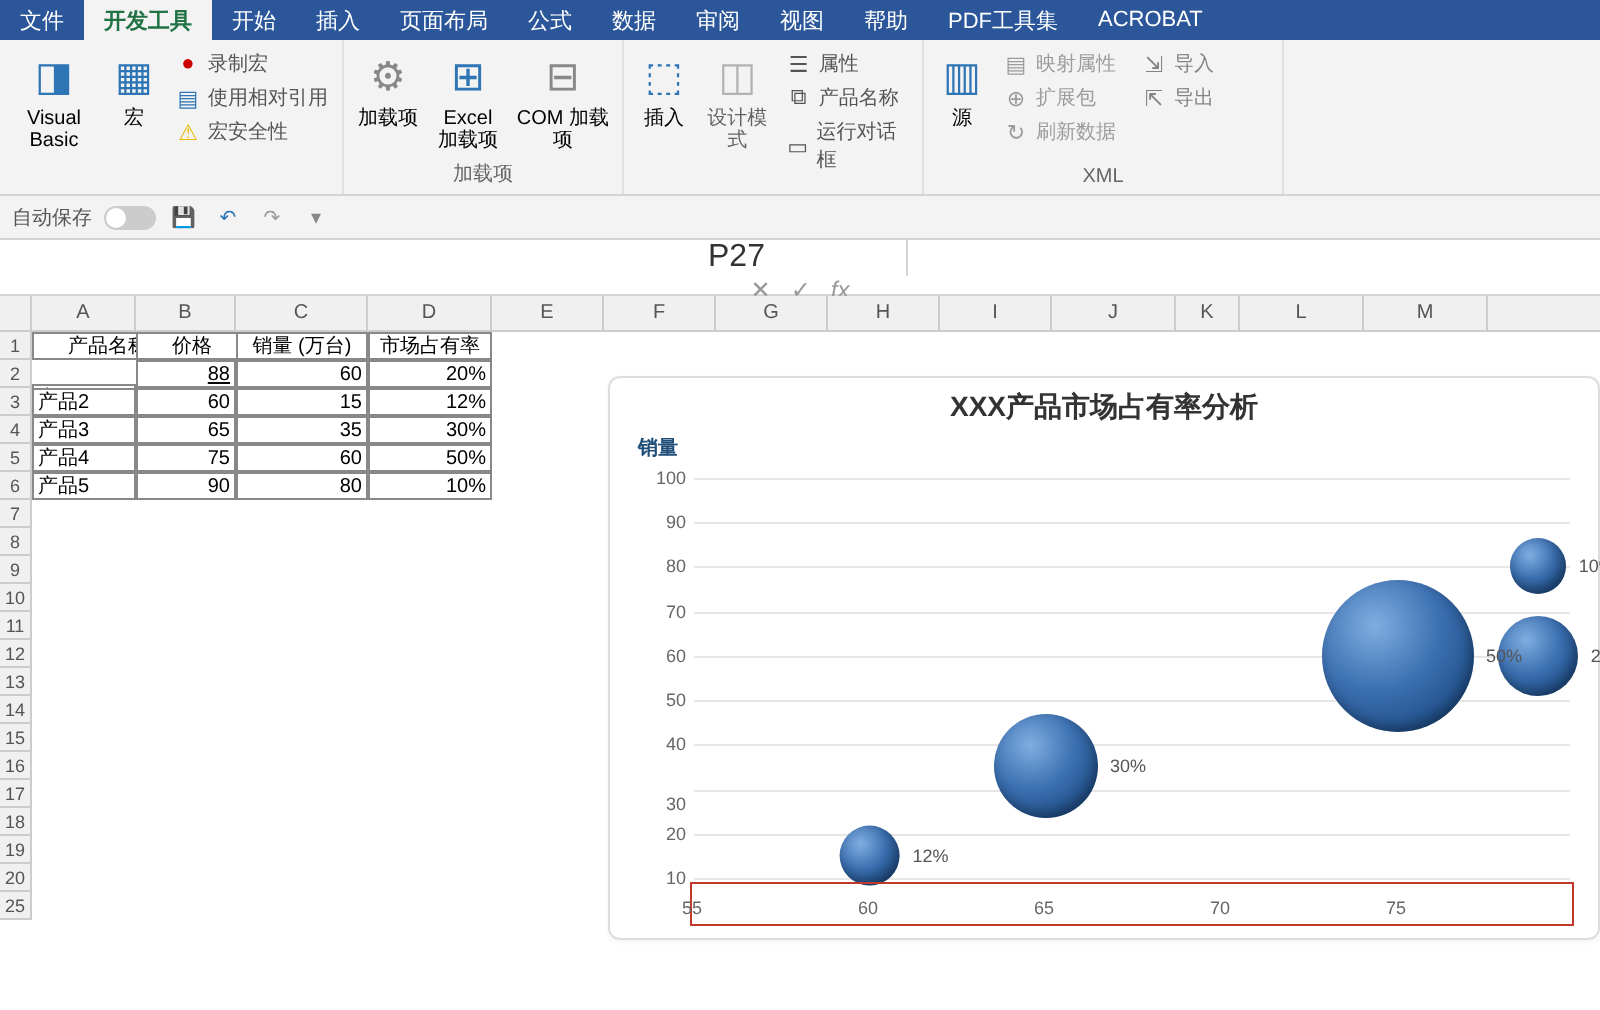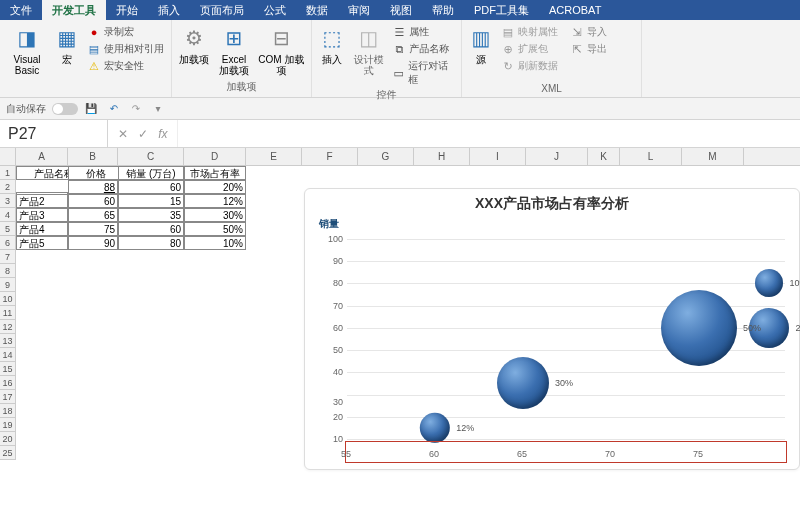--- a/index.html
+++ b/index.html
@@ -18,21 +18,21 @@
 .bigbtn .ico { width:28px; height:28px; display:flex; align-items:center; justify-content:center; font-size:20px; }
 .bigbtn .lbl { font-size:10px; text-align:center; line-height:11px; margin-top:2px; }
 .smrow { display:flex; align-items:center; gap:3px; padding:1px 3px; font-size:10px; color:#555; cursor:pointer; }
 .smrow .si { width:14px; height:14px; display:inline-flex; align-items:center; justify-content:center; font-size:11px; }
 
 .qat { background:#f3f3f3; height:22px; display:flex; align-items:center; padding:0 6px; gap:6px; font-size:10px; color:#555; border-bottom:1px solid #d4d4d4; }
 .qat .qi { width:16px; height:16px; display:flex; align-items:center; justify-content:center; cursor:pointer; }
 .toggle { width:26px; height:12px; border-radius:6px; background:#ccc; position:relative; }
 .toggle::after { content:""; position:absolute; width:10px; height:10px; background:#fff; border-radius:50%; top:1px; left:1px; }
 
-.namebox-row { height:28px; display:flex; align-items:center; border-bottom:1px solid #d4d4d4; background:#fff; }
+.namebox-row { height:28px; display:flex; align-items:center; border-bottom:1px solid #d4d4d4; background:#fff;flex-direction:column; }
 .namebox { width:108px; height:100%; border-right:1px solid #d4d4d4; padding:0 8px; display:flex; align-items:center; font-size:16px; color:#333; }
 .fxbtns { display:flex; align-items:center; gap:10px; padding:0 10px; color:#999; font-size:12px; }
 .fxbar { flex:1; height:100%; border-left:1px solid #eee; }
 
 .sheet { position:relative; display:flex; height:calc(505px - 20px - 78px - 22px - 28px); }
 .corner { width:16px; height:18px; background:#f0f0f0; border-right:1px solid #ccc; border-bottom:1px solid #ccc; position:absolute; top:0; left:0; }
 .colhdrs { position:absolute; top:0; left:16px; right:0; height:18px; display:flex; background:#f0f0f0; border-bottom:1px solid #ccc; }
 .ch { border-right:1px solid #ccc; text-align:center; font-size:10px; color:#555; line-height:18px; }
 .rowhdrs { position:absolute; top:18px; left:0; width:16px; background:#f0f0f0; border-right:1px solid #ccc; }
 .rh { height:14px; border-bottom:1px solid #ccc; text-align:center; font-size:9px; color:#555; line-height:14px; }
@@ -137,21 +137,20 @@
         <div class="smrow">
             <span class="si">⧉</span>
             <span>产品名称</span>
           </div>
         <div class="smrow">
             <span class="si">▭</span>
             <span>运行对话框</span>
           </div>
       </div>
     </div>
-    <div class="rgroup-label">控件</div>
   </div>
 
   <div class="rgroup" style="width:180px">
     <div class="rgroup-body">
       <div class="bigbtn" style="width:30px">
           <span class="ico" style="color:#2e75b6">▥</span>
           <span class="lbl">源</span>
         </div>
       <div style="display:flex;flex-direction:column;gap:1px;padding-top:2px;opacity:.55">
         <div class="smrow">

